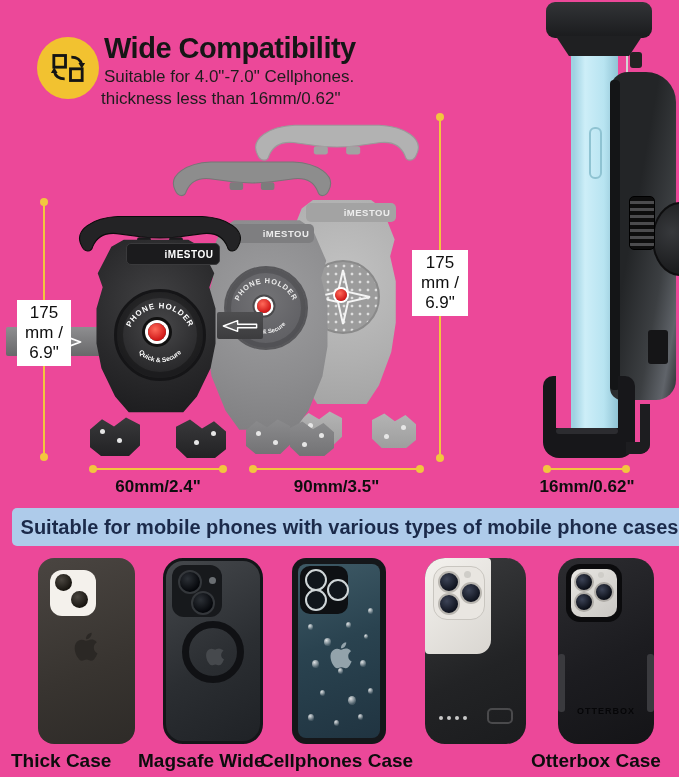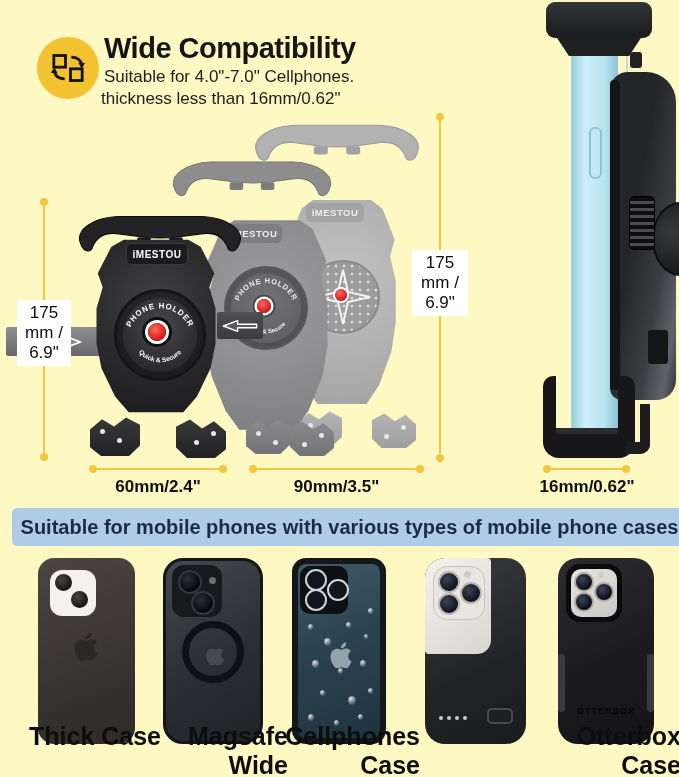--- a/index.html
+++ b/index.html
@@ -1,16 +1,16 @@
 <!DOCTYPE html>
 <html><head>
 <meta charset="utf-8">
 <style>
   html,body{margin:0;padding:0;background:#fff;}
-  .canvas{position:relative;width:679px;height:777px;background:#fef9c3;overflow:hidden;
+  .canvas{position:relative;width:679px;height:777px;background:#ec4899;overflow:hidden;
           font-family:"Liberation Sans","DejaVu Sans",sans-serif;color:#111;}
   .abs{position:absolute;}
 
   
   .hdr-icon{left:37px;top:37px;width:62px;height:62px;border-radius:50%;background:#F2C230;
             display:flex;align-items:center;justify-content:center;z-index:6;}
   .hdr-title{left:104px;top:32px;font-size:29px;font-weight:800;letter-spacing:-.5px;color:#161616;z-index:6;}
   .hdr-sub{left:104px;top:67px;font-size:17px;color:#1d1d1d;z-index:6;}
   .hdr-sub2{left:101px;top:89px;font-size:17px;color:#1d1d1d;z-index:6;}
 
@@ -21,36 +21,36 @@
   .vline::before,.vline::after,.hline::before,.hline::after{
     content:"";position:absolute;width:8px;height:8px;border-radius:50%;background:#F2C63E;}
   .vline::before{left:-3px;top:-4px;} .vline::after{left:-3px;bottom:-4px;}
   .hline::before{top:-3px;left:-4px;} .hline::after{top:-3px;right:-4px;}
   .dim-v-label{z-index:7;background:#fff;text-align:center;font-size:17px;line-height:1.18;color:#0e0e0e;padding:3px 0;}
   .dim-h-label{z-index:7;text-align:center;font-size:17px;font-weight:600;color:#0e0e0e;}
 
   
   .holderbody{clip-path:polygon(24% 1%,76% 1%,86% 5%,97% 20%,93% 28%,98% 40%,98% 60%,94% 74%,83% 90%,72% 99%,28% 99%,17% 90%,6% 74%,2% 60%,2% 40%,7% 28%,3% 20%,14% 5%);}
   .plate{border-radius:5px;display:flex;align-items:center;justify-content:center;
-         font-weight:700;letter-spacing:.5px;}
+         font-weight:700;letter-spacing:.5px;padding-left:32px;}
   .dial{border-radius:50%;}
   .redbtn{border-radius:50%;background:radial-gradient(circle at 40% 35%,#ff6a5a,#d01818 70%);}
   .foot{clip-path:polygon(0 34%,24% 8%,48% 26%,72% 4%,100% 22%,100% 74%,78% 100%,22% 100%,0 78%);}
   .foot::before{content:"";position:absolute;width:5px;height:5px;border-radius:50%;background:#e6e6e6;
                 left:10px;top:13px;box-shadow:17px 9px 0 #e6e6e6;}
   .tab{display:flex;align-items:center;justify-content:center;}
 
   
   .banner{left:2px;top:508px;width:675px;height:38px;border-radius:5px;background:#AECBEA;
           display:flex;align-items:center;justify-content:center;z-index:6;margin-left:10px;}
   .banner span{font-size:20px;font-weight:700;color:#1B2A4A;}
 
   
   .case{top:558px;height:186px;border-radius:18px;z-index:2;}
-  .case-label{top:722px;font-size:25px;font-weight:700;text-align:right;color:#0d0d0d;z-index:6;}
+  .case-label{top:750px;font-size:19px;font-weight:700;text-align:left;color:#0d0d0d;z-index:6;}
   .lens{border-radius:50%;position:absolute;}
   .drops{left:0;top:0;right:0;bottom:0;position:absolute;}
   .drops i{position:absolute;width:5px;height:6px;border-radius:50%;
            background:radial-gradient(circle at 35% 30%,rgba(255,255,255,.85),rgba(255,255,255,.15) 70%);}
 </style>
 </head>
 <body>
 
 <div class="canvas">
 

